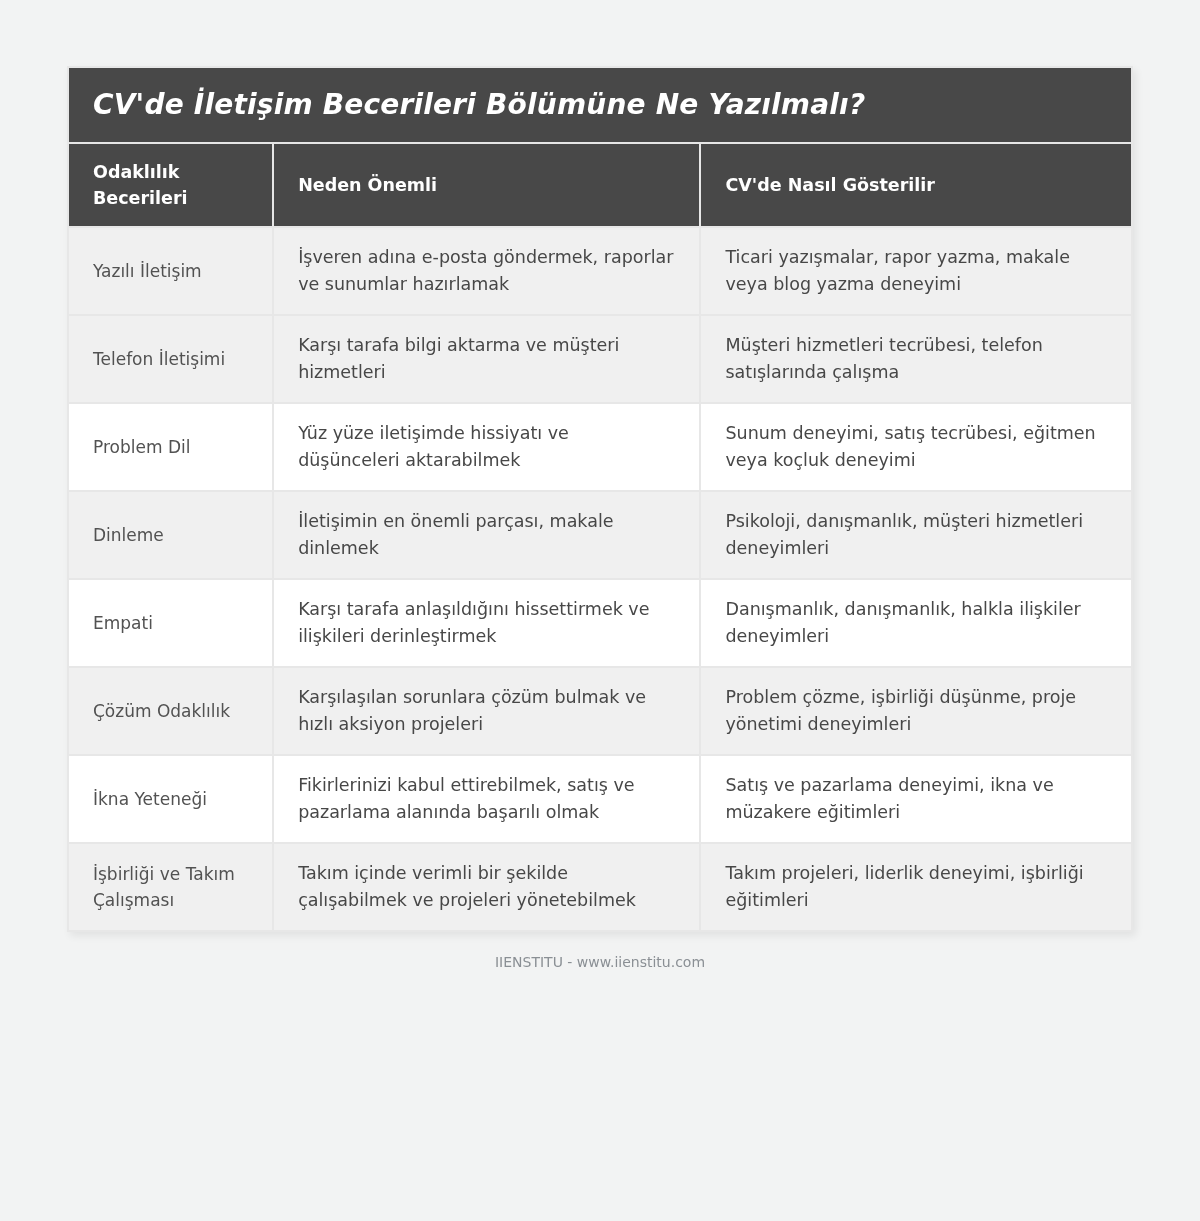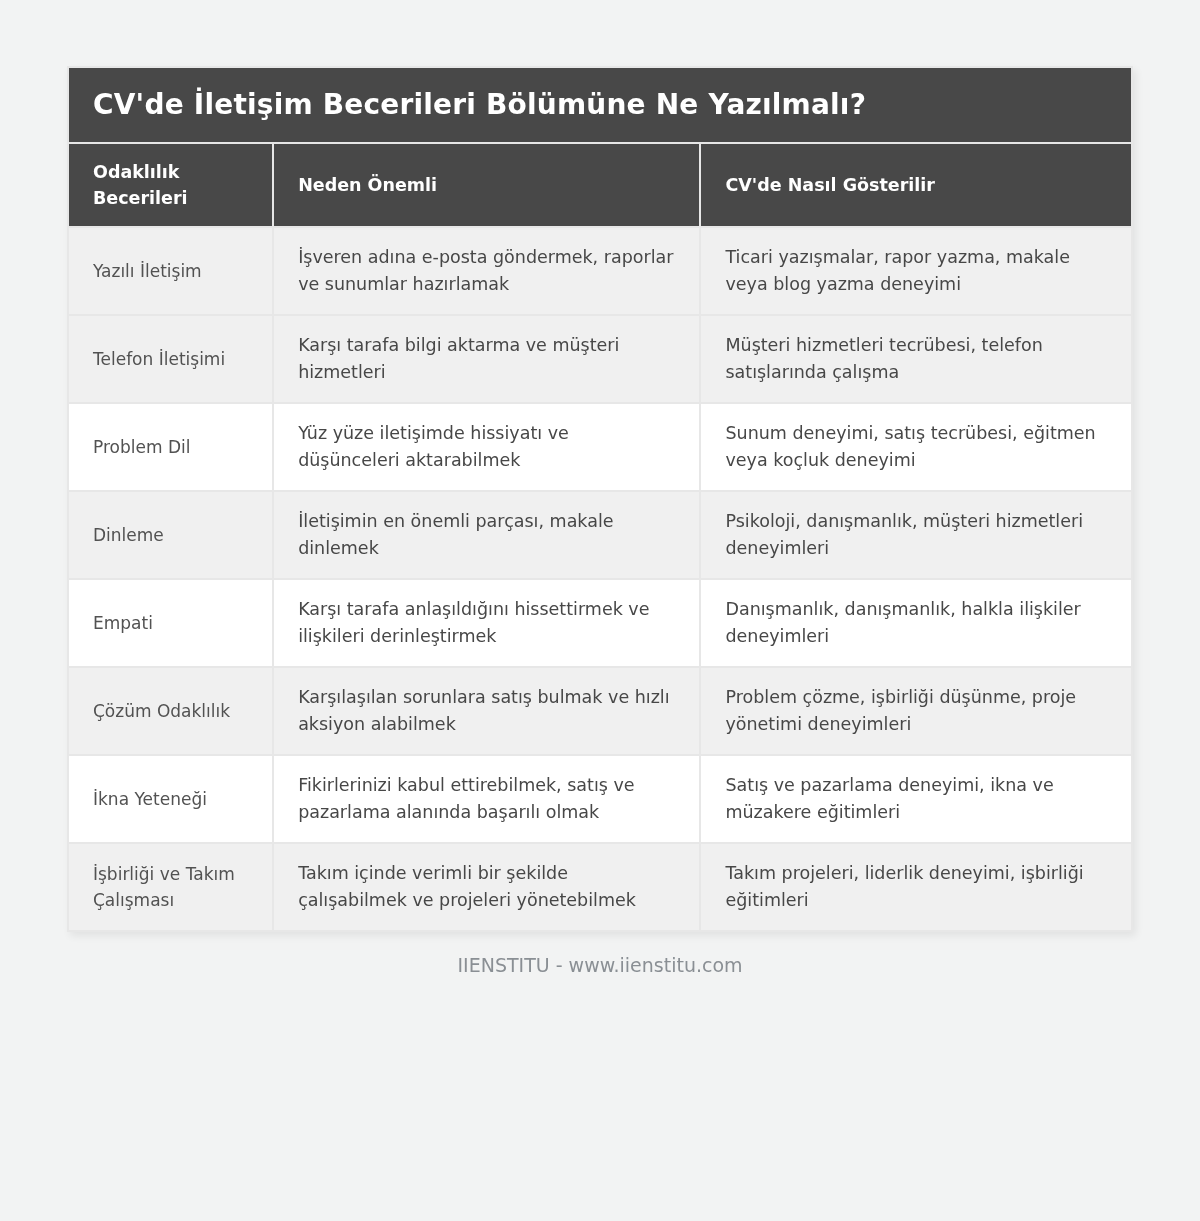--- a/index.html
+++ b/index.html
@@ -29,20 +29,21 @@
   col.c-how   { width: 40.6%; }
   .title-cell {
     background: #484848;
     color: #ffffff;
     font-size: 28px;
     font-weight: bold;
     padding: 14px 24px;
     height: 74px;
     vertical-align: middle;
     letter-spacing: 0.2px;
+    font-style: italic;
   }
   th {
     background: #484848;
     color: #ffffff;
     font-size: 17.5px;
     font-weight: bold;
     text-align: left;
     vertical-align: middle;
     padding: 14px 24px;
     height: 82px;
@@ -56,21 +57,21 @@
     text-align: left;
     vertical-align: middle;
     padding: 12px 24px;
     height: 86px;
   }
   tr.alt td { background: #f0f0f0; }
   td.skill { color: #525252; font-size: 17px; }
   .footer {
     text-align: center;
     color: #8a8f94;
-    font-size: 19px;
+    font-size: 14px;
     margin-top: 22px;
   }
 </style>
 </head>
 <body>
 
 <div class="card">
   <table>
     <colgroup>
       <col class="c-skill">
@@ -108,21 +109,21 @@
         <td>İletişimin en önemli parçası, makale dinlemek</td>
         <td>Psikoloji, danışmanlık, müşteri hizmetleri deneyimleri</td>
       </tr>
       <tr>
         <td class="skill">Empati</td>
         <td>Karşı tarafa anlaşıldığını hissettirmek ve ilişkileri derinleştirmek</td>
         <td>Danışmanlık, danışmanlık, halkla ilişkiler deneyimleri</td>
       </tr>
       <tr class="alt">
         <td class="skill">Çözüm Odaklılık</td>
-        <td>Karşılaşılan sorunlara satış bulmak ve hızlı aksiyon alabilmek</td>
+        <td>Karşılaşılan sorunlara çözüm bulmak ve hızlı aksiyon projeleri</td>
         <td>Problem çözme, işbirliği düşünme, proje yönetimi deneyimleri</td>
       </tr>
       <tr>
         <td class="skill">İkna Yeteneği</td>
         <td>Fikirlerinizi kabul ettirebilmek, satış ve pazarlama alanında başarılı olmak</td>
         <td>Satış ve pazarlama deneyimi, ikna ve müzakere eğitimleri</td>
       </tr>
       <tr class="alt">
         <td class="skill">İşbirliği ve Takım Çalışması</td>
         <td>Takım içinde verimli bir şekilde çalışabilmek ve projeleri yönetebilmek</td>

